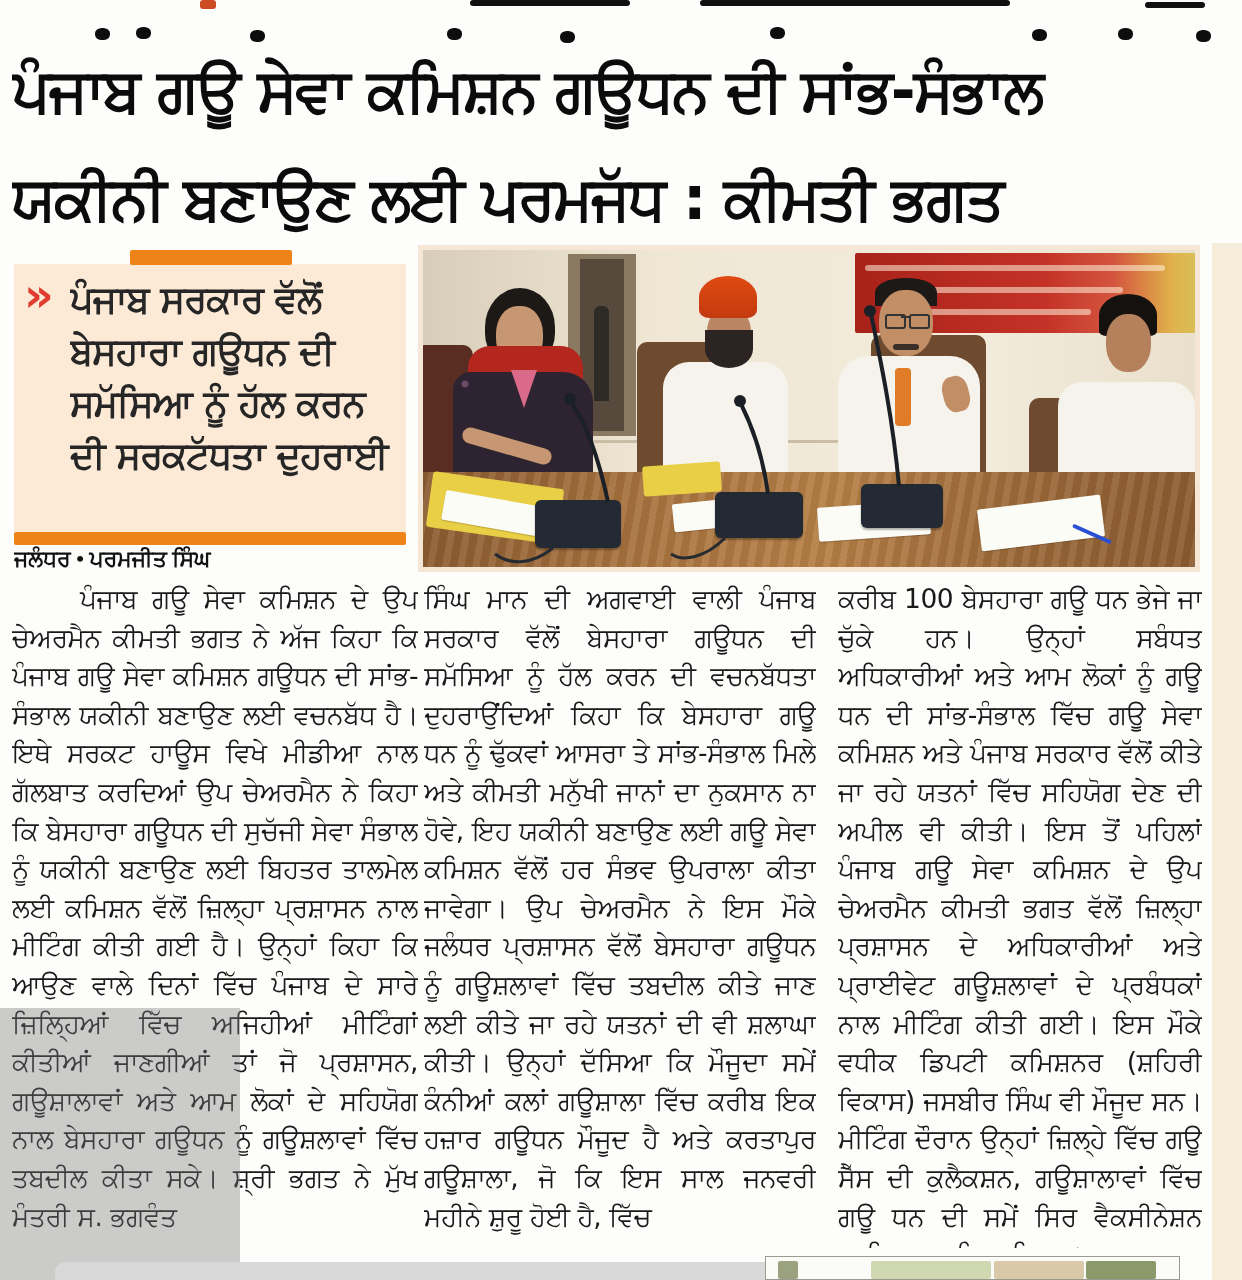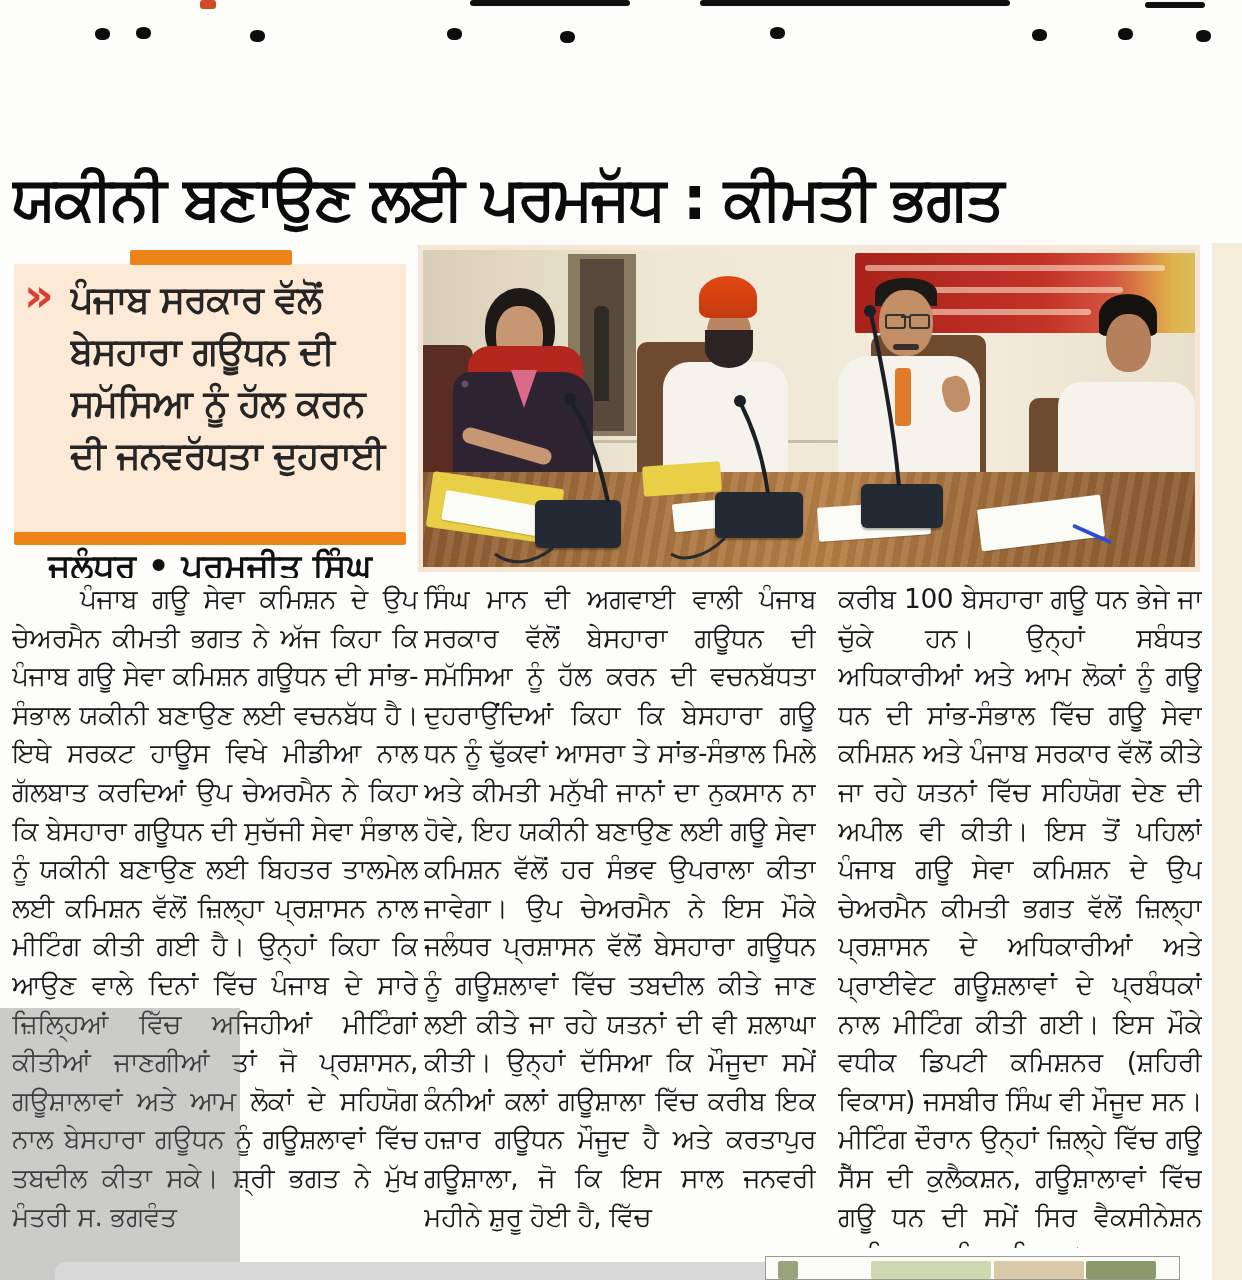--- a/index.html
+++ b/index.html
@@ -32,21 +32,21 @@
     line-height:46px;
   }
   .kicker-text{
     position:absolute;left:56px;top:24px;width:324px;height:252px;overflow:hidden;
     font-size:37px;font-weight:700;line-height:52px;color:#262626;letter-spacing:-1px;
   }
 
   
   .byline{
     position:absolute;left:14px;top:546px;width:392px;height:32px;
-    text-align:center;font-size:34px;font-weight:700;color:#111;overflow:hidden;white-space:nowrap;
+    font-size:22px;font-weight:700;color:#111;overflow:hidden;white-space:nowrap;font-family:Liberation Serif, serif;
   }
 
   
   .photo{
     position:absolute;left:418px;top:245px;width:782px;height:327px;overflow:hidden;
     background:linear-gradient(90deg,#d8cdb8 0%,#efe7d4 30%,#f3ecdc 70%,#e9e0cc 100%);
     border:5px solid #f5e6d6;box-sizing:border-box;
   }
   .ph-banner{
     position:absolute;left:432px;top:3px;width:345px;height:80px;
@@ -113,28 +113,29 @@
     <i class="crop-dot" style="left:136px;top:27px;"></i>
     <i class="crop-dot" style="left:250px;top:30px;"></i>
     <i class="crop-dot" style="left:447px;top:28px;"></i>
     <i class="crop-dot" style="left:560px;top:31px;"></i>
     <i class="crop-dot" style="left:770px;top:27px;"></i>
     <i class="crop-dot" style="left:1032px;top:29px;"></i>
     <i class="crop-dot" style="left:1118px;top:28px;"></i>
     <i class="crop-dot" style="left:1196px;top:30px;"></i>
   </div>
 
+  <div class="headline hl1">ਪੰਜਾਬ ਗਊ ਸੇਵਾ ਕਮਿਸ਼ਨ ਗਊਧਨ ਦੀ ਸਾਂਭ-ਸੰਭਾਲ</div>
   <div class="headline hl2">ਯਕੀਨੀ ਬਣਾਉਣ ਲਈ ਪਰਮਜੱਧ : ਕੀਮਤੀ ਭਗਤ</div>
 
   <div class="kicker-box">
     <div class="kicker-body"></div>
     <div class="kicker-topbar"></div>
     <div class="kicker-bottombar"></div>
     <span class="kicker-chevron">»</span>
-    <div class="kicker-text">ਪੰਜਾਬ ਸਰਕਾਰ ਵੱਲੋਂ ਬੇਸਹਾਰਾ ਗਊਧਨ ਦੀ ਸਮੱਸਿਆ ਨੂੰ ਹੱਲ ਕਰਨ ਦੀ ਜਨਵਰੱਧਤਾ ਦੁਹਰਾਈ</div>
+    <div class="kicker-text">ਪੰਜਾਬ ਸਰਕਾਰ ਵੱਲੋਂ ਬੇਸਹਾਰਾ ਗਊਧਨ ਦੀ ਸਮੱਸਿਆ ਨੂੰ ਹੱਲ ਕਰਨ ਦੀ ਸਰਕਟੱਧਤਾ ਦੁਹਰਾਈ</div>
   </div>
 
   <div class="byline">ਜਲੰਧਰ • ਪਰਮਜੀਤ ਸਿੰਘ</div>
 
   <div class="photo">
     <div class="ph-banner">
       <i style="left:10px;top:12px;width:300px;"></i>
       <i style="left:28px;top:34px;width:240px;"></i>
       <i style="left:46px;top:56px;width:190px;"></i>
     </div>

